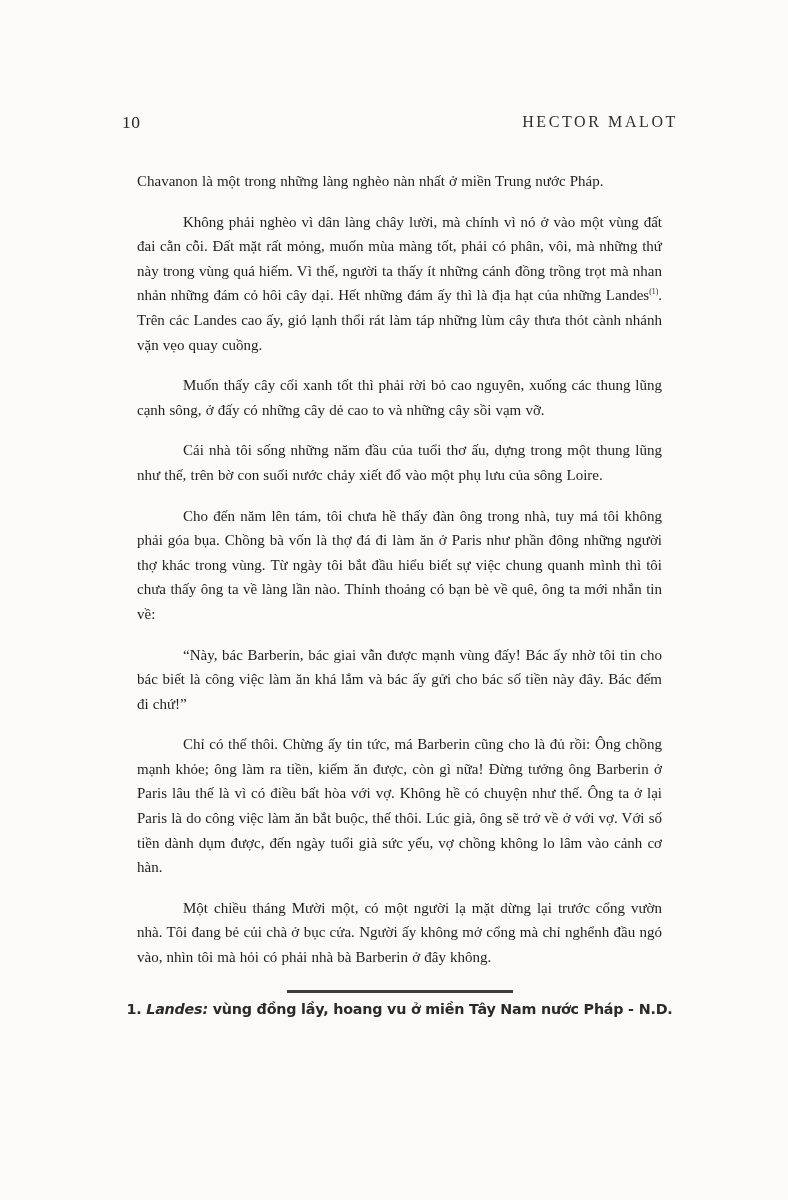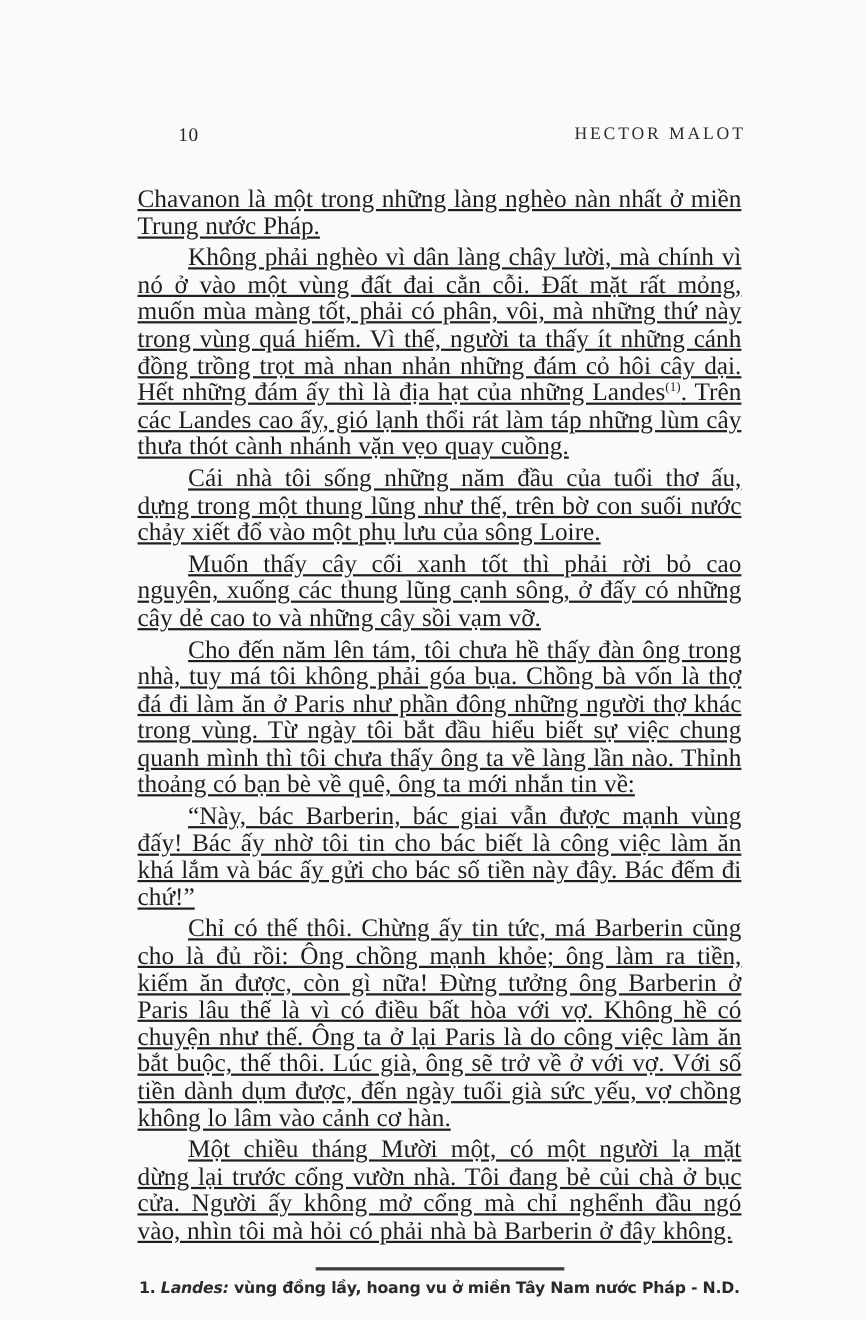--- a/index.html
+++ b/index.html
@@ -15,21 +15,20 @@
   .column {
     position: absolute;
     left: 121px;
     top: 112px;
     width: 557px;
   }
   .running-head {
     position: relative;
     height: 26px;
     margin-bottom: 31px;
-    margin-left: 40px;
   }
   .page-number {
     position: absolute;
     left: 1px;
     top: 0;
     font-size: 17.5px;
     letter-spacing: 0.5px;
     color: #262626;
   }
   .running-title {
@@ -37,27 +36,26 @@
     left: 0;
     right: 0;
     top: 1px;
     text-align: right;
     font-size: 16px;
     letter-spacing: 2.6px;
     font-weight: 400;
     color: #2e2e2e;
   }
   .body-text .para {
-    margin: 4px;
-    font-size: 23px;
+    margin: 16px;
+    font-size: 15px;
     line-height: 24.6px;
     text-align: justify;
     text-indent: 46px;
     word-spacing: 0.4px;
-    text-decoration: underline;
   }
   .body-text .para.first { text-indent: 0; }
   .body-text sup {
     font-size: 0.52em;
     line-height: 0;
     vertical-align: super;
     letter-spacing: 0;
   }
   .footnote-rule {
     margin-top: 20px;
@@ -89,24 +87,24 @@
     </div>
 
     <div class="body-text">
       <p class="para first">
         <span>Chavanon là một trong những làng nghèo nàn nhất ở miền Trung nước Pháp.</span>
       </p>
       <p class="para">
         <span>Không phải nghèo vì dân làng chây lười, mà chính vì nó ở vào một vùng đất đai cằn cỗi. Đất mặt rất mỏng, muốn mùa màng tốt, phải có phân, vôi, mà những thứ này trong vùng quá hiếm. Vì thế, người ta thấy ít những cánh đồng trồng trọt mà nhan nhản những đám cỏ hôi cây dại. Hết những đám ấy thì là địa hạt của những Landes</span><sup>(1)</sup><span>. Trên các Landes cao ấy, gió lạnh thổi rát làm táp những lùm cây thưa thót cành nhánh vặn vẹo quay cuồng.</span>
       </p>
       <p class="para">
-        <span>Cái nhà tôi sống những năm đầu của tuổi thơ ấu, dựng trong một thung lũng như thế, trên bờ con suối nước chảy xiết đổ vào một phụ lưu của sông Loire.</span>
+        <span>Muốn thấy cây cối xanh tốt thì phải rời bỏ cao nguyên, xuống các thung lũng cạnh sông, ở đấy có những cây dẻ cao to và những cây sồi vạm vỡ.</span>
       </p>
       <p class="para">
-        <span>Muốn thấy cây cối xanh tốt thì phải rời bỏ cao nguyên, xuống các thung lũng cạnh sông, ở đấy có những cây dẻ cao to và những cây sồi vạm vỡ.</span>
+        <span>Cái nhà tôi sống những năm đầu của tuổi thơ ấu, dựng trong một thung lũng như thế, trên bờ con suối nước chảy xiết đổ vào một phụ lưu của sông Loire.</span>
       </p>
       <p class="para">
         <span>Cho đến năm lên tám, tôi chưa hề thấy đàn ông trong nhà, tuy má tôi không phải góa bụa. Chồng bà vốn là thợ đá đi làm ăn ở Paris như phần đông những người thợ khác trong vùng. Từ ngày tôi bắt đầu hiểu biết sự việc chung quanh mình thì tôi chưa thấy ông ta về làng lần nào. Thỉnh thoảng có bạn bè về quê, ông ta mới nhắn tin về:</span>
       </p>
       <p class="para">
         <span>“Này, bác Barberin, bác giai vẫn được mạnh vùng đấy! Bác ấy nhờ tôi tin cho bác biết là công việc làm ăn khá lắm và bác ấy gửi cho bác số tiền này đây. Bác đếm đi chứ!”</span>
       </p>
       <p class="para">
         <span>Chỉ có thế thôi. Chừng ấy tin tức, má Barberin cũng cho là đủ rồi: Ông chồng mạnh khỏe; ông làm ra tiền, kiếm ăn được, còn gì nữa! Đừng tưởng ông Barberin ở Paris lâu thế là vì có điều bất hòa với vợ. Không hề có chuyện như thế. Ông ta ở lại Paris là do công việc làm ăn bắt buộc, thế thôi. Lúc già, ông sẽ trở về ở với vợ. Với số tiền dành dụm được, đến ngày tuổi già sức yếu, vợ chồng không lo lâm vào cảnh cơ hàn.</span>
       </p>

